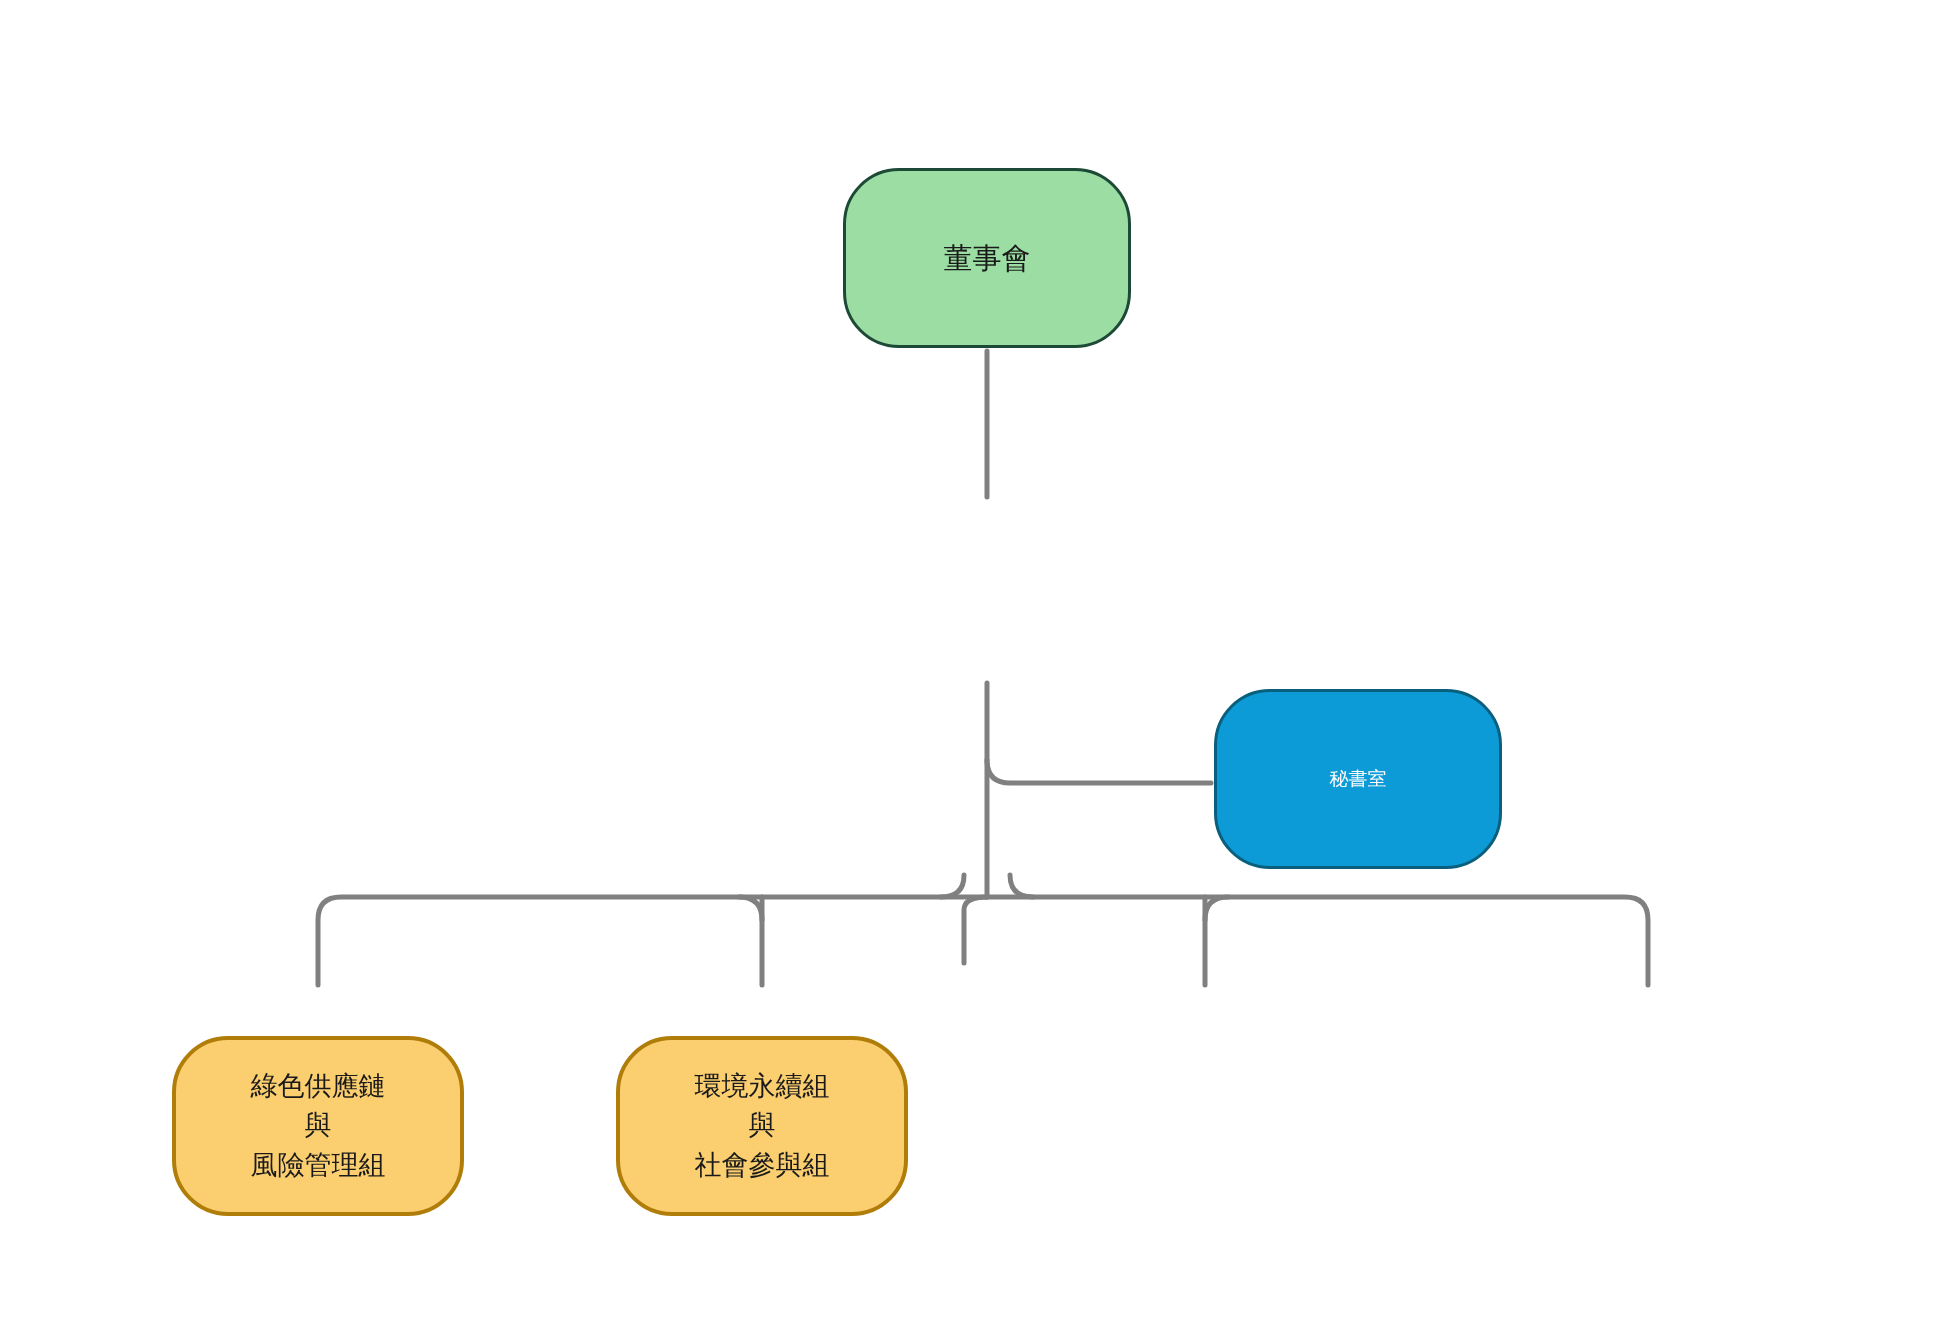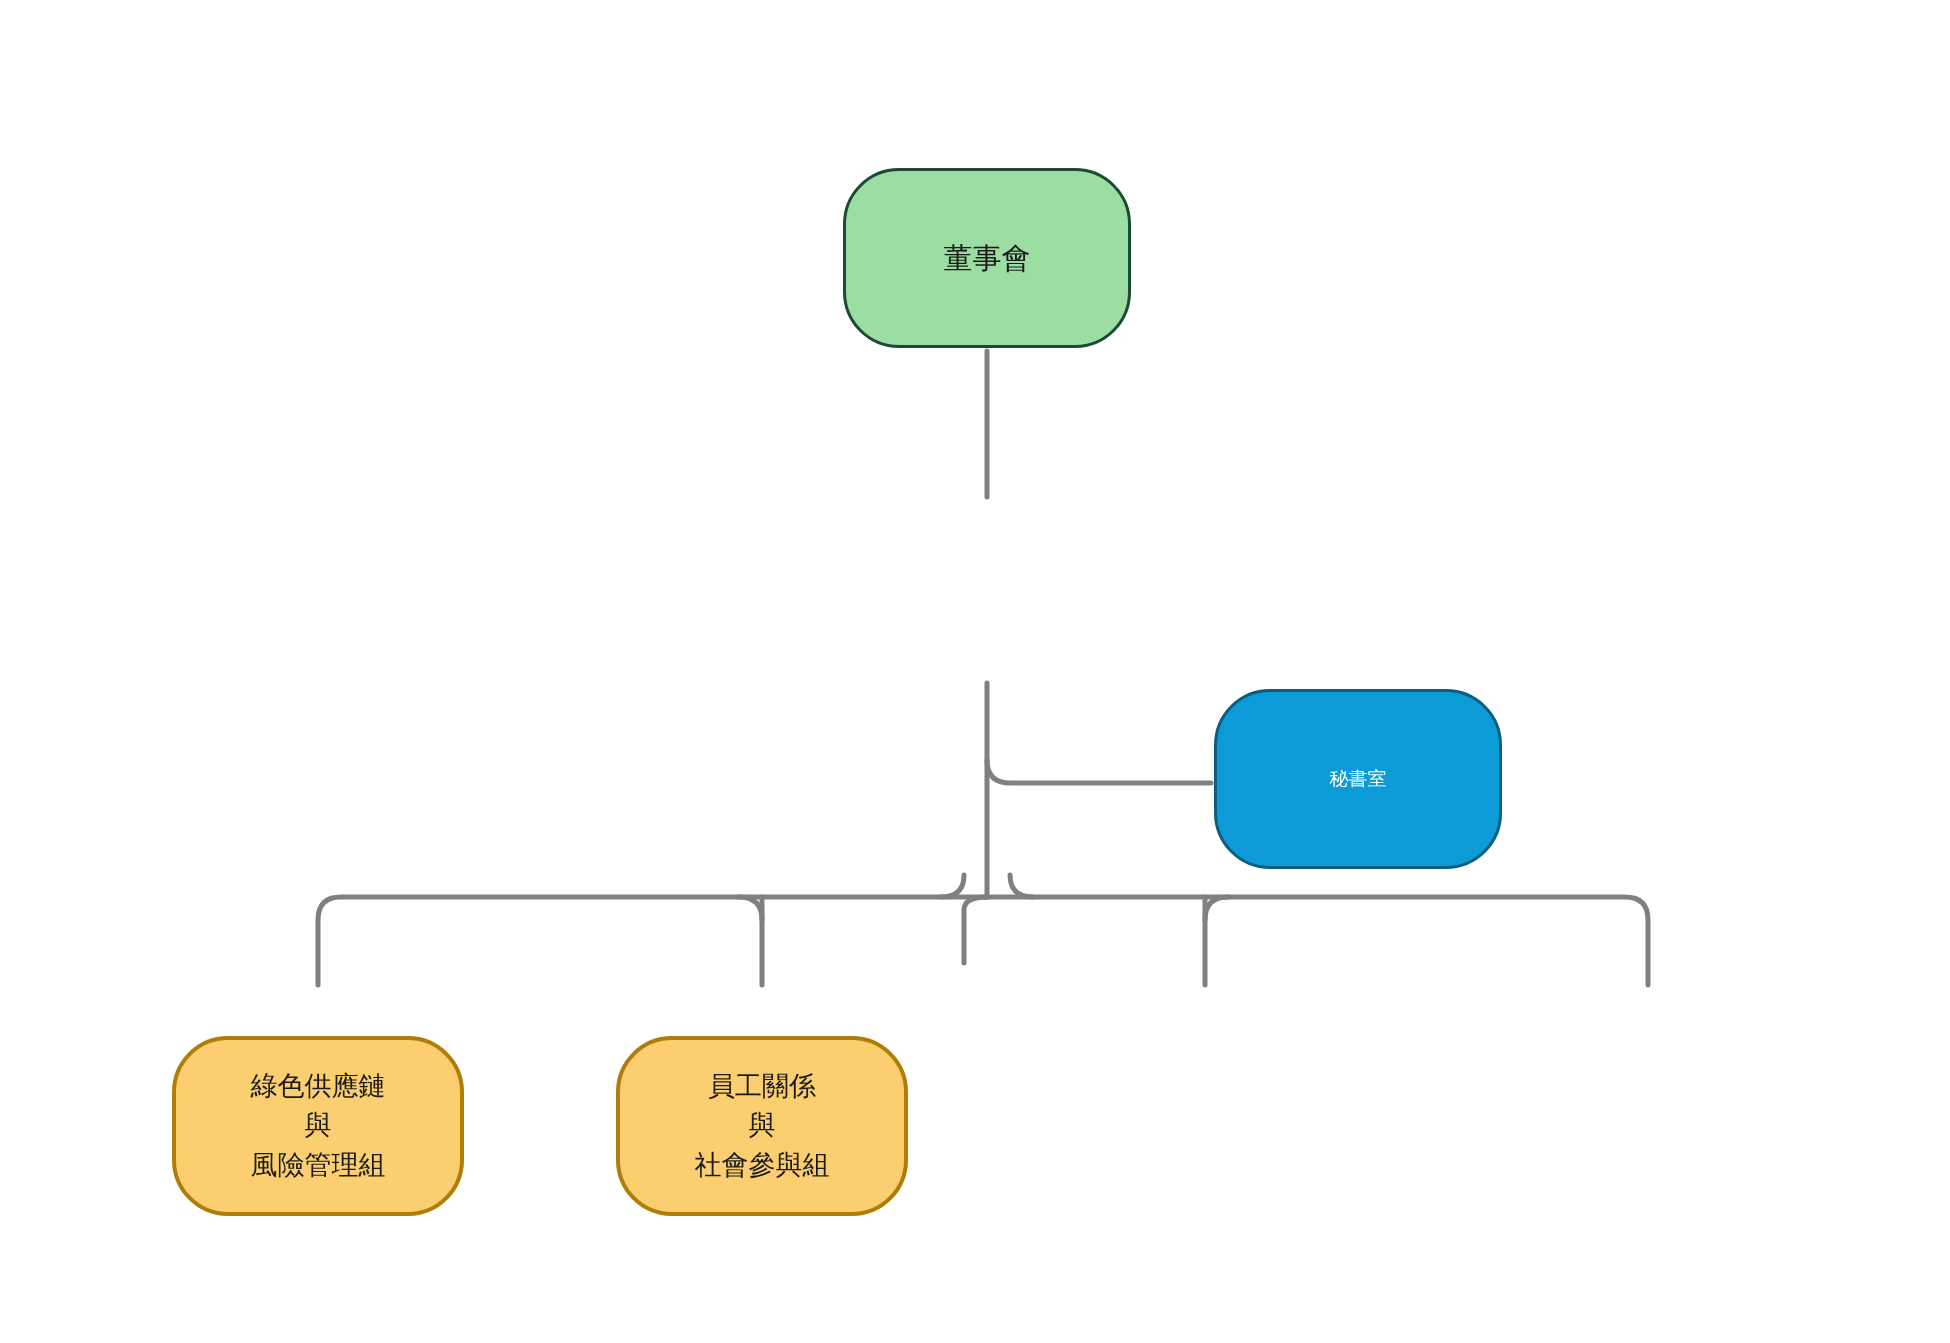--- a/index.html
+++ b/index.html
@@ -133,20 +133,20 @@
     <span class="node-label">秘書室</span>
   </div>
 
   <div class="node node-group group-1">
     <span class="node-label">綠色供應鏈
 與
 風險管理組</span>
   </div>
 
   <div class="node node-group group-2">
-    <span class="node-label">員工關係
+    <span class="node-label">環境永續組
 與
 社會參與組</span>
   </div>
 
 
 
 </div>
 
 </body></html>

